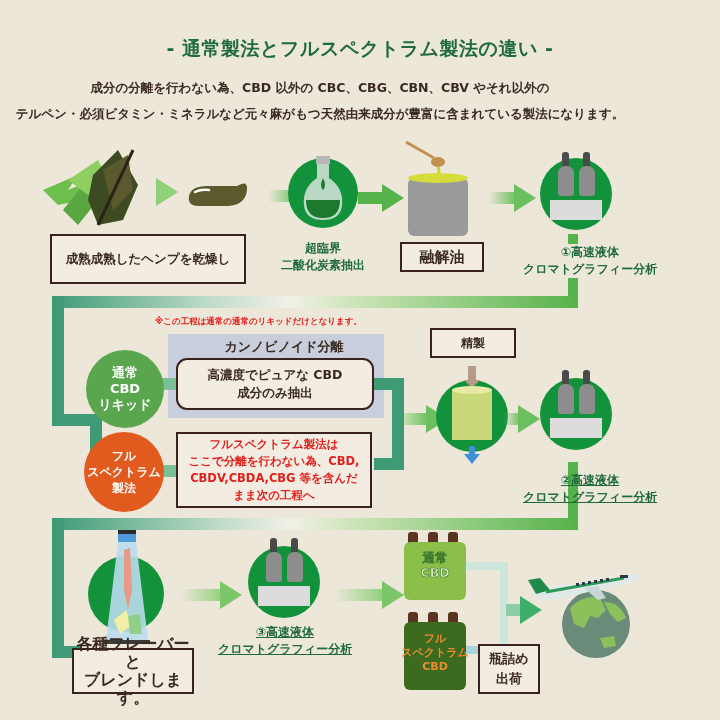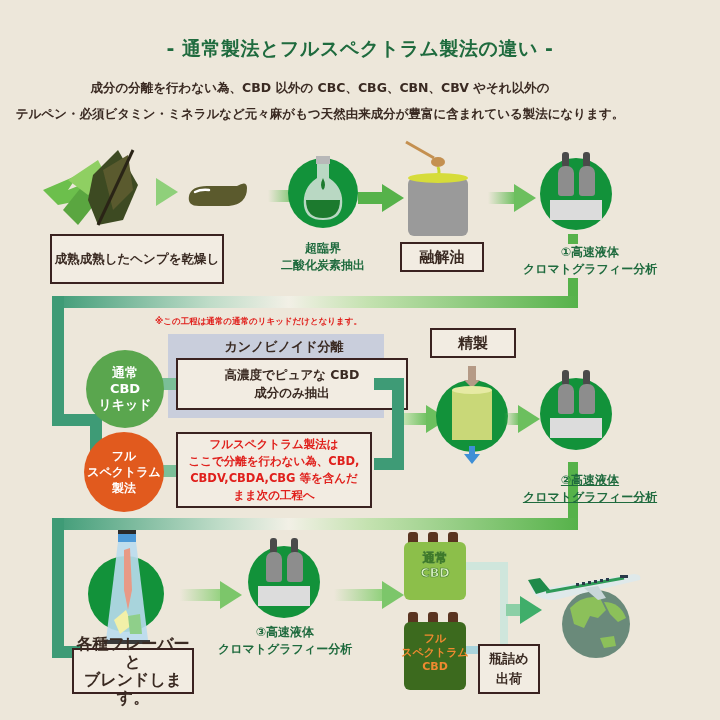--- a/index.html
+++ b/index.html
@@ -112,34 +112,34 @@
   <div class="cap" style="left:43px; top:0;"></div>
   <div class="tank" style="left:18px; top:14px;"></div>
   <div class="tank" style="left:39px; top:14px;"></div>
   <div class="base" style="left:10px; top:48px; width:52px; height:20px;"></div>
 </div>
 <div class="abs pipe-l" style="left:568px; top:234px; width:10px; height:72px;"></div>
 <div class="abs gtext" style="left:505px; top:244px; width:170px; background:#ede7da;">
   <div>①高速液体</div>
   <div>クロマトグラフィー分析</div>
 </div>
-<div class="abs box" style="left:50px; top:234px; width:174px; height:50px; font-size:12.5px; line-height:18px;">
+<div class="abs box" style="left:50px; top:234px; width:196px; height:50px; font-size:12.5px; line-height:18px;">
   <div>成熟成熟したヘンプを乾燥し</div>
 </div>
 
 <div class="abs" style="left:52px; top:296px; width:526px; height:12px; background:linear-gradient(90deg,#3e9b76 0%,#bfdcc8 30%,#f2f0e6 45%,#c4e2b0 60%,#56b24a 100%);"></div>
 <div class="abs pipe" style="left:52px; top:296px; width:12px; height:130px;"></div>
 <div class="abs pipe" style="left:52px; top:414px; width:50px; height:12px;"></div>
 <div class="abs pipe" style="left:90px; top:414px; width:12px; height:60px;"></div>
 
 <div class="abs" style="left:155px; top:316px; font-size:8.5px; font-weight:bold; color:#e0201c;">※この工程は通常の通常のリキッドだけとなります。</div>
 
 <div class="abs" style="left:168px; top:334px; width:216px; height:84px; background:#c9cedc;"></div>
 <div class="abs" style="left:176px; top:338px; width:216px; text-align:center; font-size:13px; font-weight:bold;">カンノビノイド分離</div>
-<div class="abs box" style="left:176px; top:358px; width:232px; height:52px; font-size:12.5px; line-height:18px;">
+<div class="abs box" style="left:176px; top:358px; width:198px; height:52px; font-size:12.5px; line-height:18px;border-radius:11px;">
   <div>高濃度でピュアな CBD</div>
   <div>成分のみ抽出</div>
 </div>
 
 <div class="abs" style="left:160px; top:378px; width:16px; height:12px; background:#7bbf98;"></div>
 <div class="abs" style="left:160px; top:465px; width:16px; height:12px; background:#7bbf98;"></div>
 <div class="abs pipe" style="left:374px; top:378px; width:30px; height:12px;"></div>
 <div class="abs pipe" style="left:392px; top:378px; width:12px; height:92px;"></div>
 <div class="abs pipe" style="left:374px; top:458px; width:30px; height:12px;"></div>
 
@@ -157,21 +157,21 @@
 <div class="abs box" style="left:176px; top:432px; width:196px; height:76px; font-size:11.5px; line-height:17px; color:#e0201c;">
   <div>フルスペクトラム製法は</div>
   <div>ここで分離を行わない為、CBD,</div>
   <div>CBDV,CBDA,CBG 等を含んだ</div>
   <div>まま次の工程へ</div>
 </div>
 
 <div class="abs arrowbar" style="left:404px; top:413px; width:24px; background:linear-gradient(90deg,#c4e2b0,#6cbf5e);"></div>
 <div class="abs arrow" style="left:426px; top:405px;"></div>
 
-<div class="abs box" style="left:430px; top:328px; width:86px; height:30px; font-size:15px;">
+<div class="abs box" style="left:430px; top:328px; width:86px; height:30px; font-size:12px;">
   <span>精製</span>
 </div>
 <div class="abs gcirc" style="left:436px; top:380px; width:72px; height:72px;"></div>
 <div class="abs" style="left:444px; top:366px; width:56px; height:104px;">
   <svg width="56" height="104" viewBox="0 0 56 104">
     <rect x="24" y="0" width="8" height="16" fill="#b59a86"></rect>
     <polygon points="20,14 36,14 28,22" fill="#b59a86"></polygon>
     <rect x="8" y="24" width="40" height="50" fill="#c9d878"></rect>
     <ellipse cx="28" cy="24" rx="20" ry="4" fill="#e6eaa4"></ellipse>
     <rect x="25" y="80" width="6" height="10" fill="#3e8fd6"></rect>
@@ -221,21 +221,21 @@
 <div class="abs arrow" style="left:220px; top:581px; border-left-color:#7cc66a;"></div>
 
 <div class="abs gcirc" style="left:248px; top:546px; width:72px; height:72px;"></div>
 <div class="machine" style="left:248px; top:538px; width:72px; height:76px;">
   <div class="cap" style="left:22px; top:0;"></div>
   <div class="cap" style="left:43px; top:0;"></div>
   <div class="tank" style="left:18px; top:14px;"></div>
   <div class="tank" style="left:39px; top:14px;"></div>
   <div class="base" style="left:10px; top:48px; width:52px; height:20px;"></div>
 </div>
-<div class="abs gtext" style="left:200px; top:624px; width:170px;">
+<div class="abs gtext" style="left:200px; top:624px; width:170px;text-decoration:underline;">
   <div>③高速液体</div>
   <div>クロマトグラフィー分析</div>
 </div>
 
 <div class="abs arrowbar" style="left:334px; top:589px; width:50px; background:linear-gradient(90deg,rgba(108,191,94,0),#8fd07a);"></div>
 <div class="abs arrow" style="left:382px; top:581px; border-left-color:#7cc66a;"></div>
 
 <div class="abs" style="left:404px; top:532px; width:64px; height:70px;">
   <div class="bcap" style="left:4px; top:0;"></div>
   <div class="bcap" style="left:24px; top:0;"></div>

